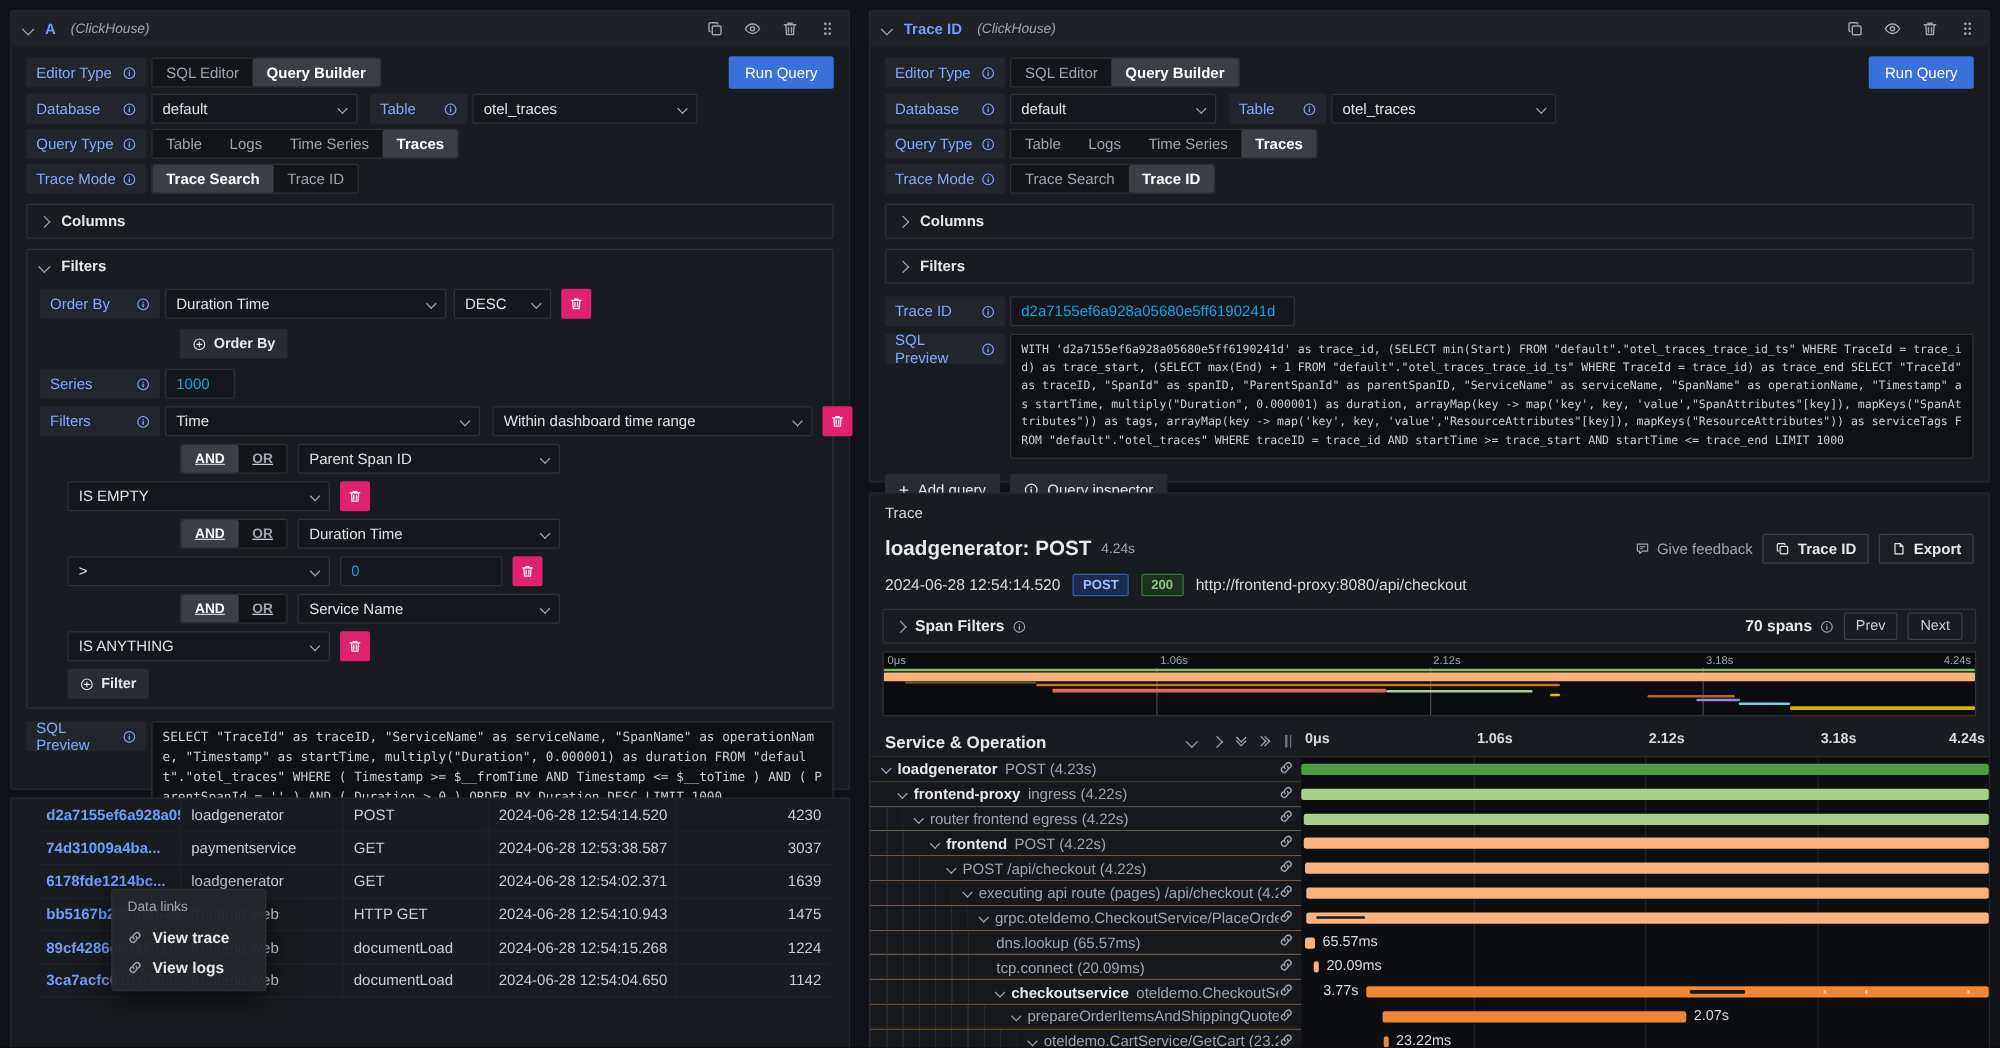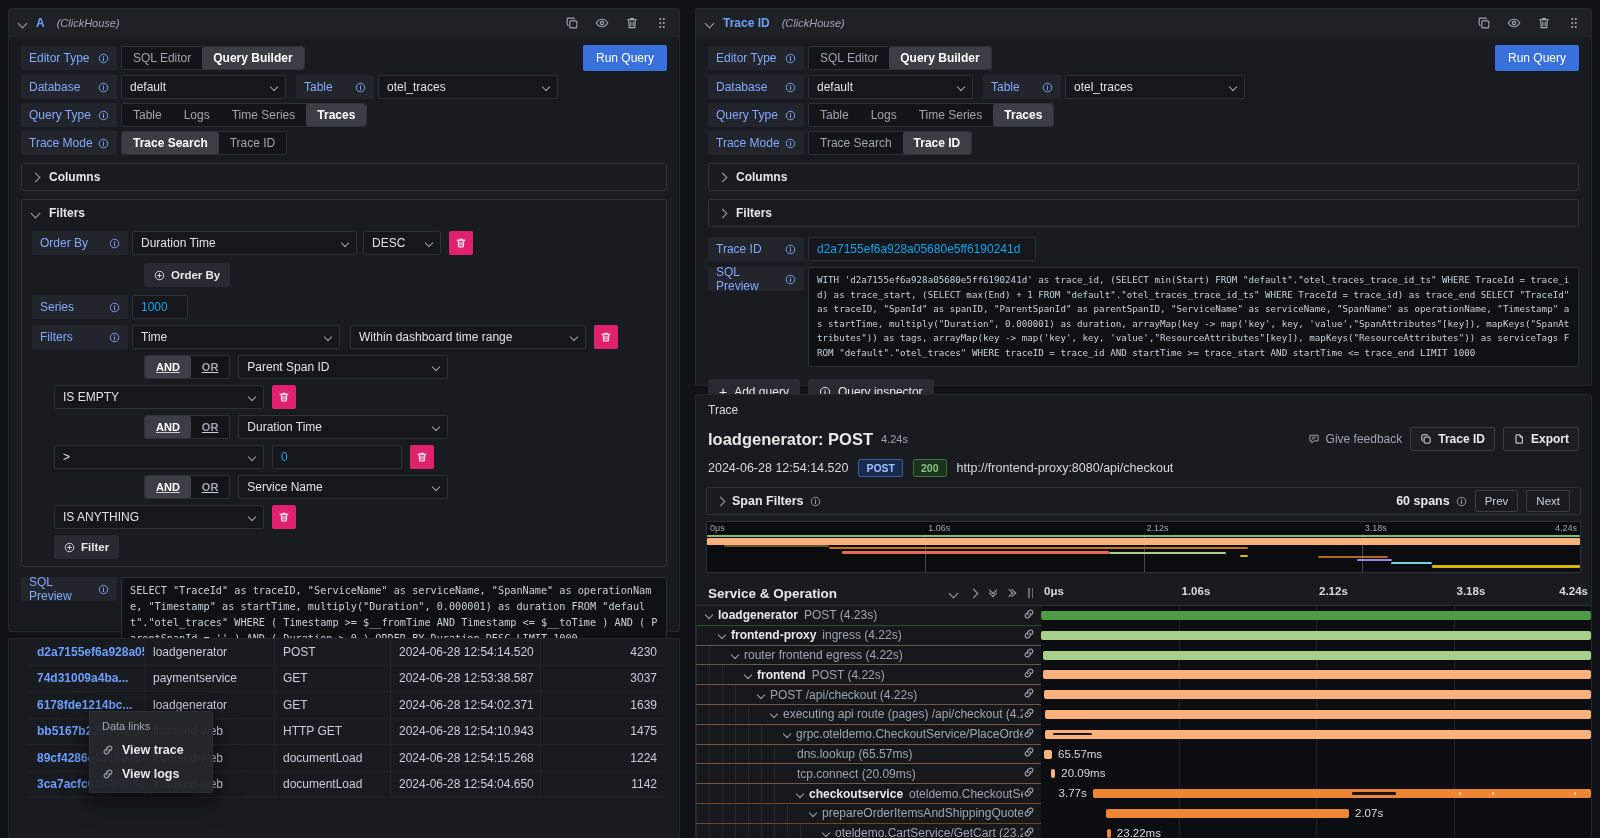--- a/index.html
+++ b/index.html
@@ -292,25 +292,25 @@
               </span>
             <span class="input" style="width:56px">1000</span>
           </div>
           <div class="qrow" style="margin-top:6px">
             <span class="flabel">
                 <span>Filters</span>
                 <svg class="ic10">
                   <use href="#i-info"></use>
                 </svg>
               </span>
-            <span class="select" style="width:208px">
+            <span class="select" style="width:252px">
                 <span>Time</span>
                 <span class="caret"></span>
               </span>
-            <span class="select" style="width:236px;margin-left:10px">
+            <span class="select" style="width:256px;margin-left:10px">
                 <span>Within dashboard time range</span>
                 <span class="caret"></span>
               </span>
             <button class="trash">
                 <svg class="ic12">
                   <use href="#i-trash"></use>
                 </svg>
               </button>
           </div>
           <div id="conditions">
@@ -648,21 +648,21 @@
       <span>http://frontend-proxy:8080/api/checkout</span>
     </div>
     <div class="sf-bar">
       <span class="cv r"></span>
       <b>Span Filters</b>
       <svg class="ic10" style="color:#9da5b0">
           <use href="#i-info"></use>
         </svg>
       <span class="sf-right">
         <span class="spans-count">
-            <span>60 spans</span>
+            <span>70 spans</span>
             <svg class="ic10" style="color:#9da5b0">
               <use href="#i-info"></use>
             </svg>
           </span>
         <button class="pn-btn">Prev</button>
         <button class="pn-btn">Next</button>
       </span>
     </div>
     <div class="minimap">
       <div class="mm-axis" id="mm-axis">

